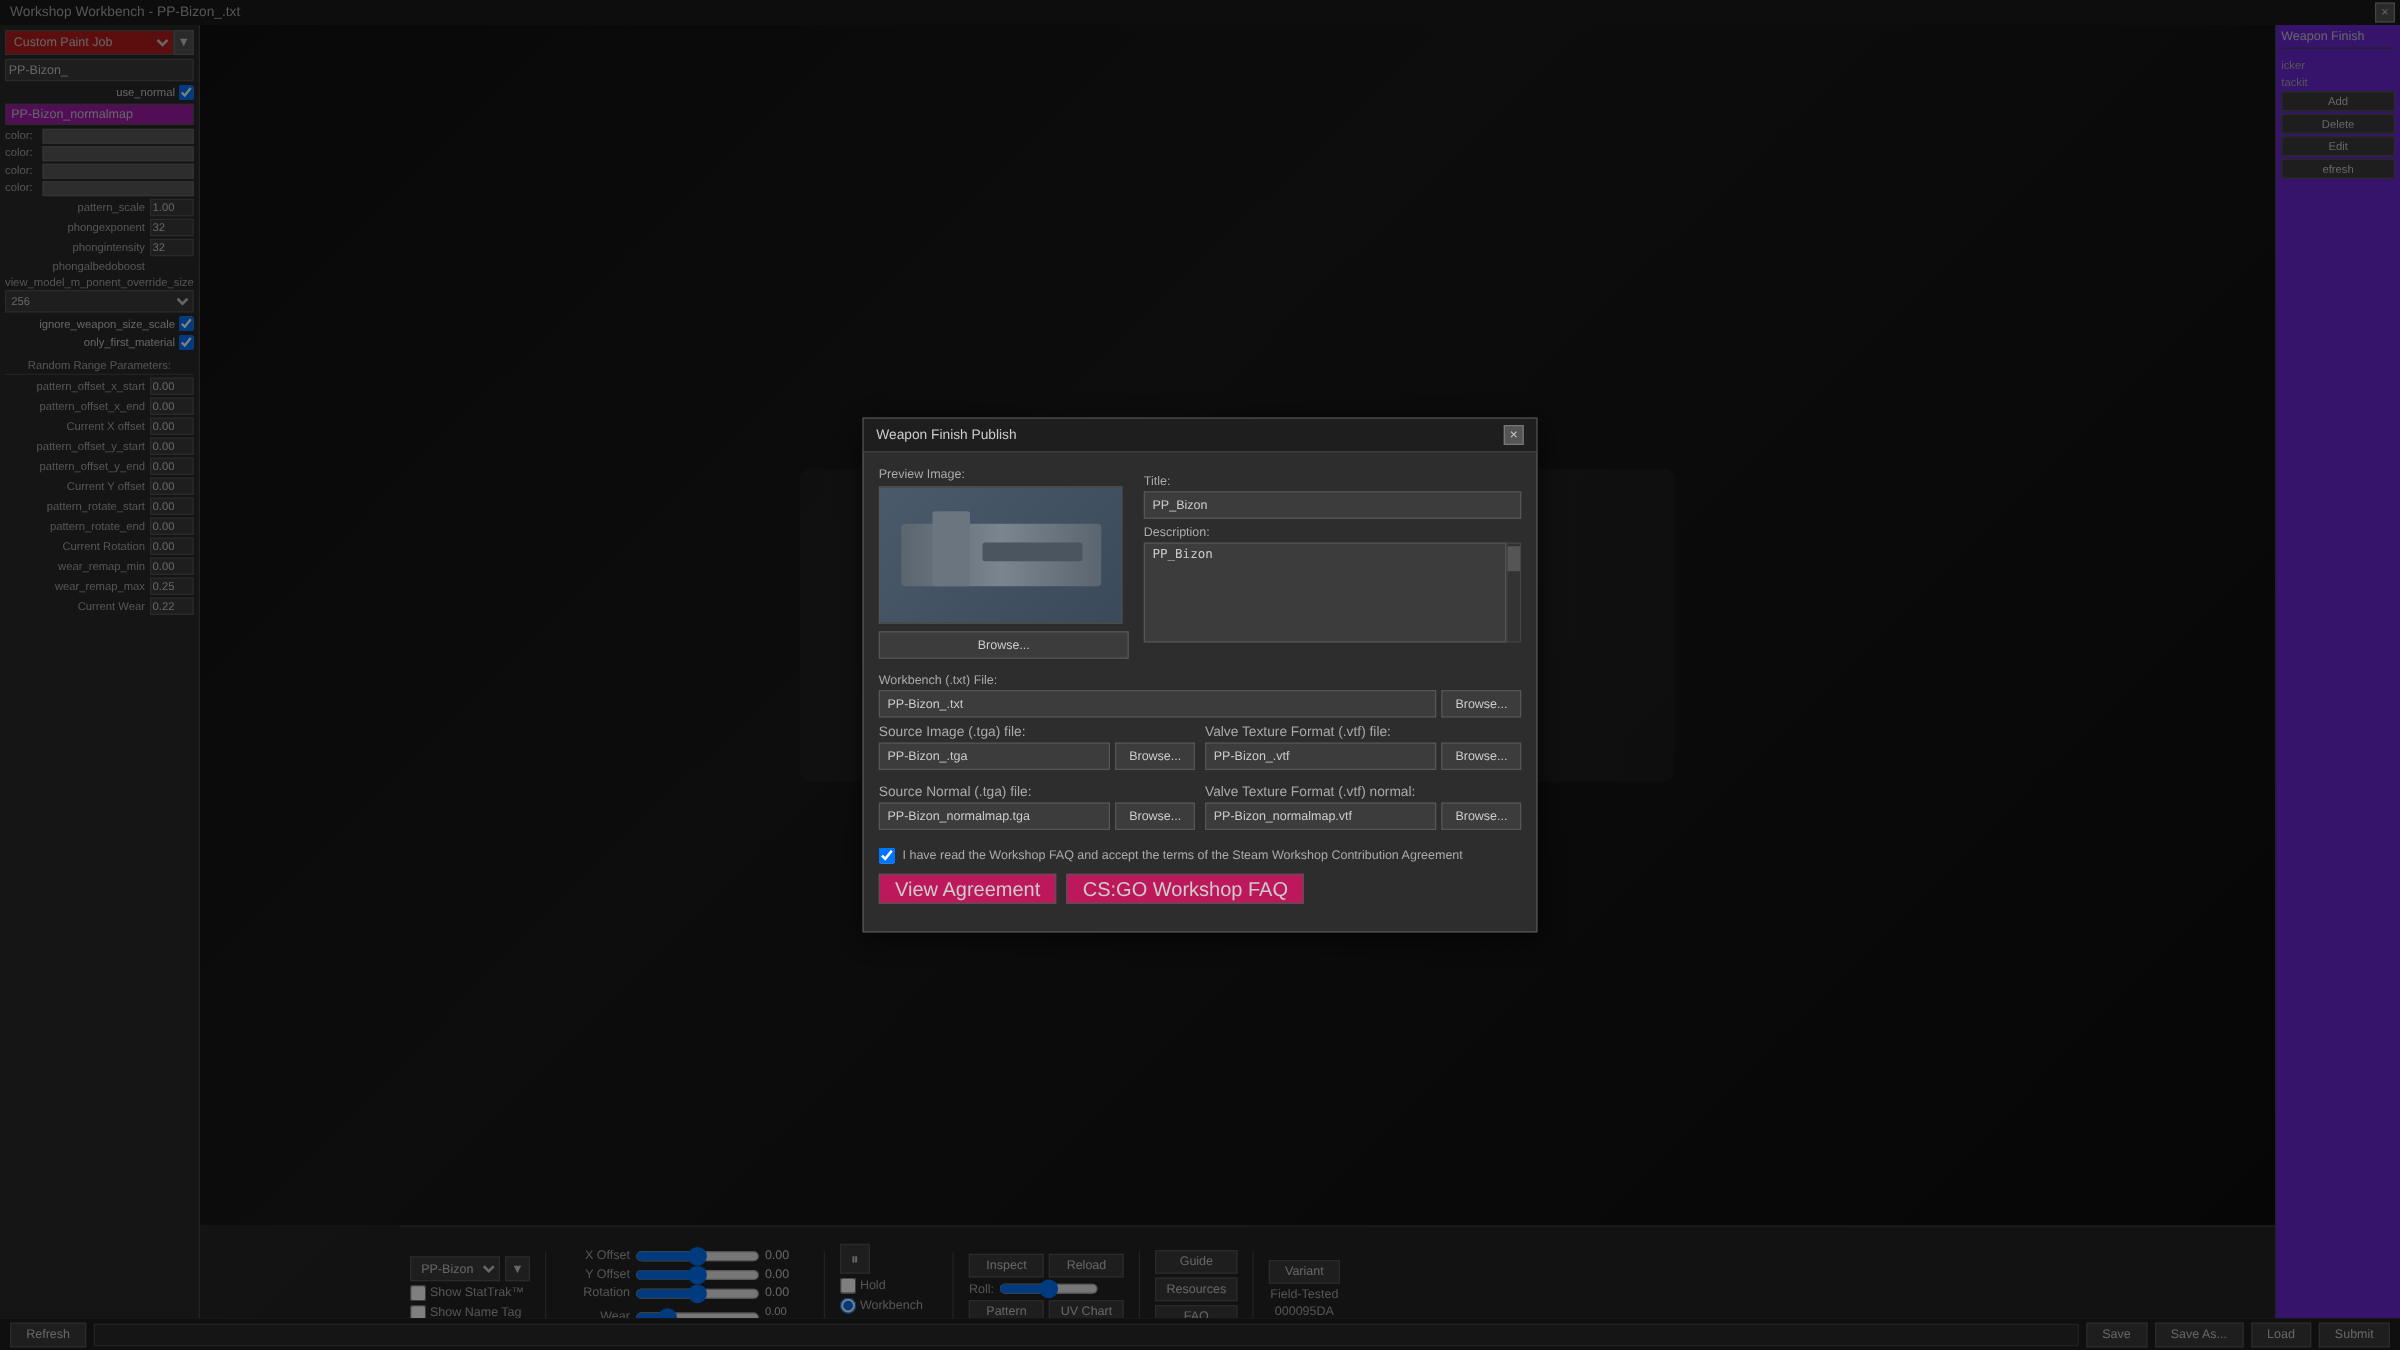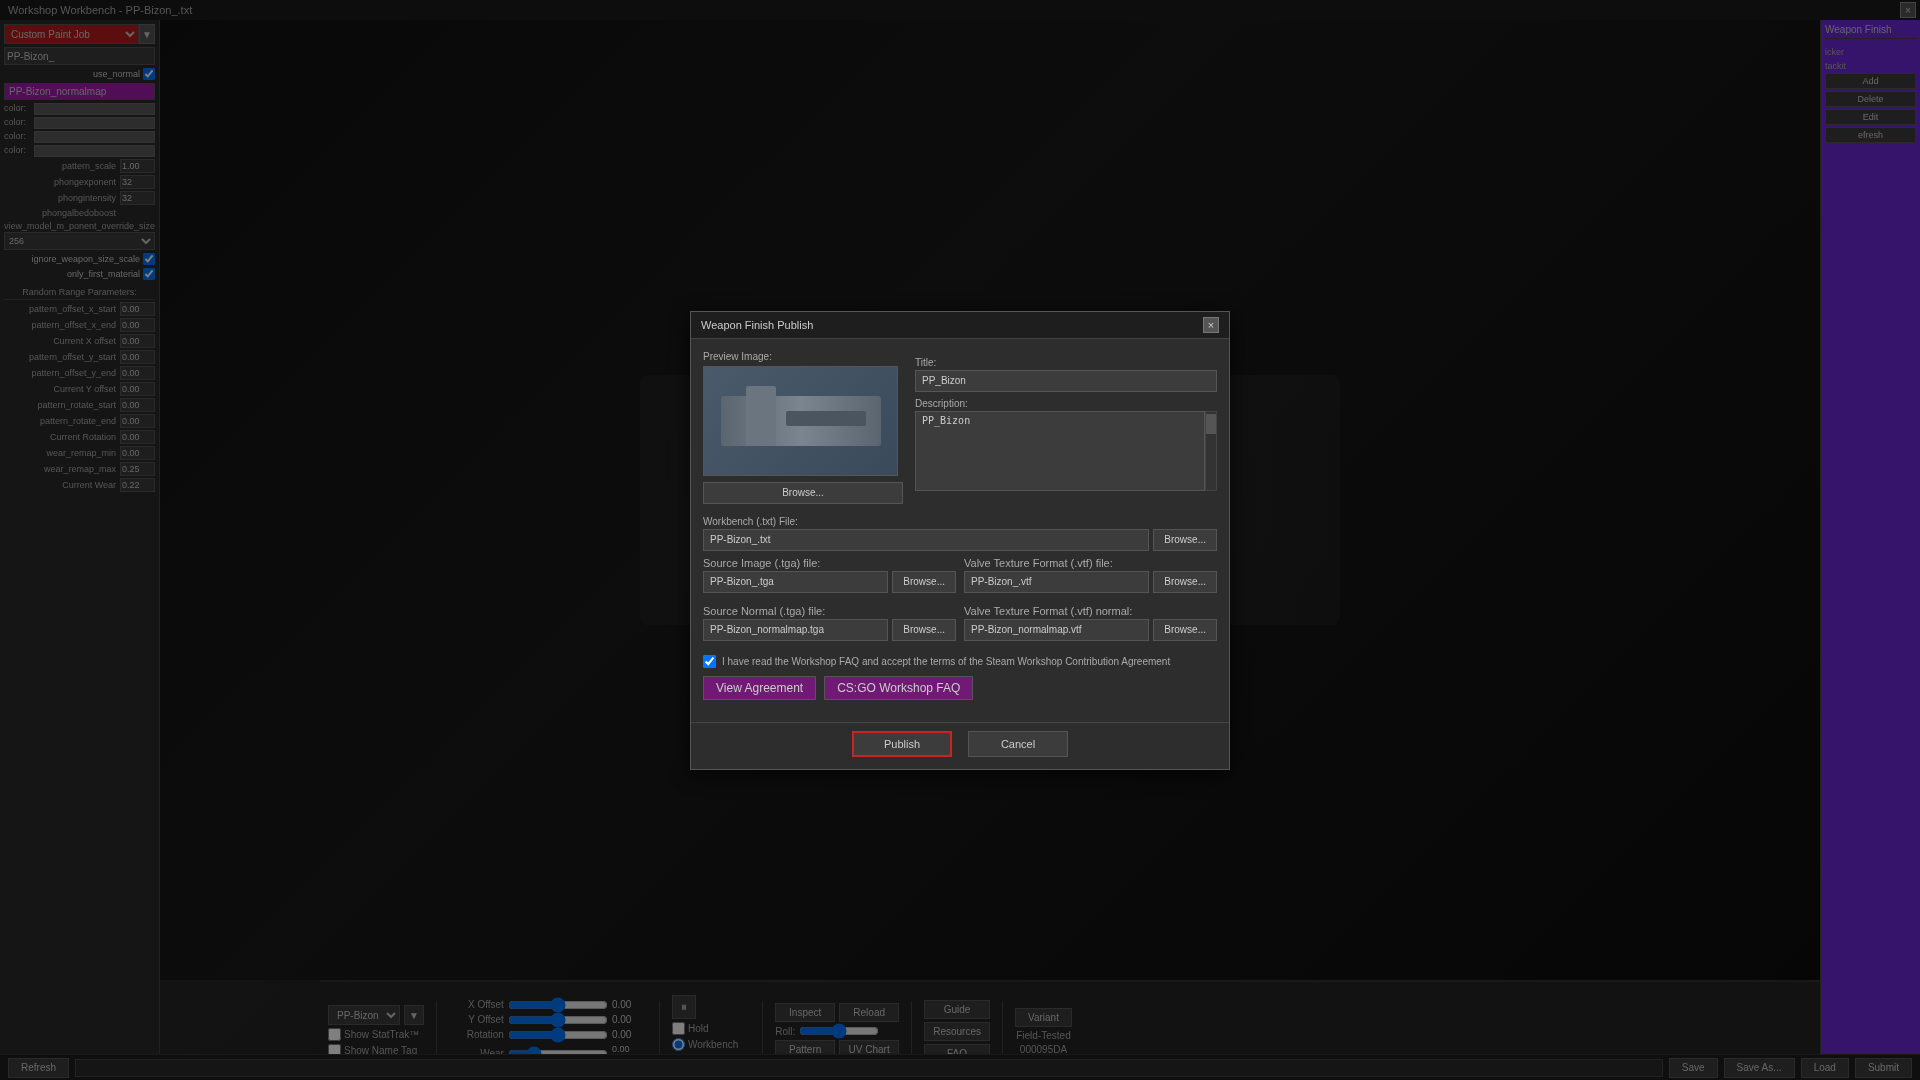--- a/index.html
+++ b/index.html
@@ -423,24 +423,24 @@
       height: 13px;
     }
 
     .link-btn-row {
       display: flex;
       gap: 8px;
       margin-bottom: 10px;
     }
 
     .link-btn {
-      background: #701a75;
-      border: 1px solid #555;
-      color: #ccc;
-      font-size: 12px;
+      background: #be185d;
+      border: 1px solid #555;
+      color: #ccc;
+      font-size: 16px;
       padding: 4px 12px;
       cursor: pointer;
       height: 24px;
     }
 
     .modal-footer {
       display: flex;
       justify-content: center;
       gap: 16px;
       padding: 8px 12px 12px;
@@ -966,19 +966,15 @@
         <span>I have read the Workshop FAQ and accept the terms of the Steam Workshop Contribution Agreement</span>
       </div>
 
       <div class="link-btn-row">
         <button class="link-btn">View Agreement</button>
         <button class="link-btn">CS:GO Workshop FAQ</button>
       </div>
 
     </div>
 
-    <div class="modal-footer">
-      <button class="publish-btn">Publish</button>
-      <button class="cancel-btn">Cancel</button>
-    </div>
 
   </div>
 </div>
 
 </body></html>

